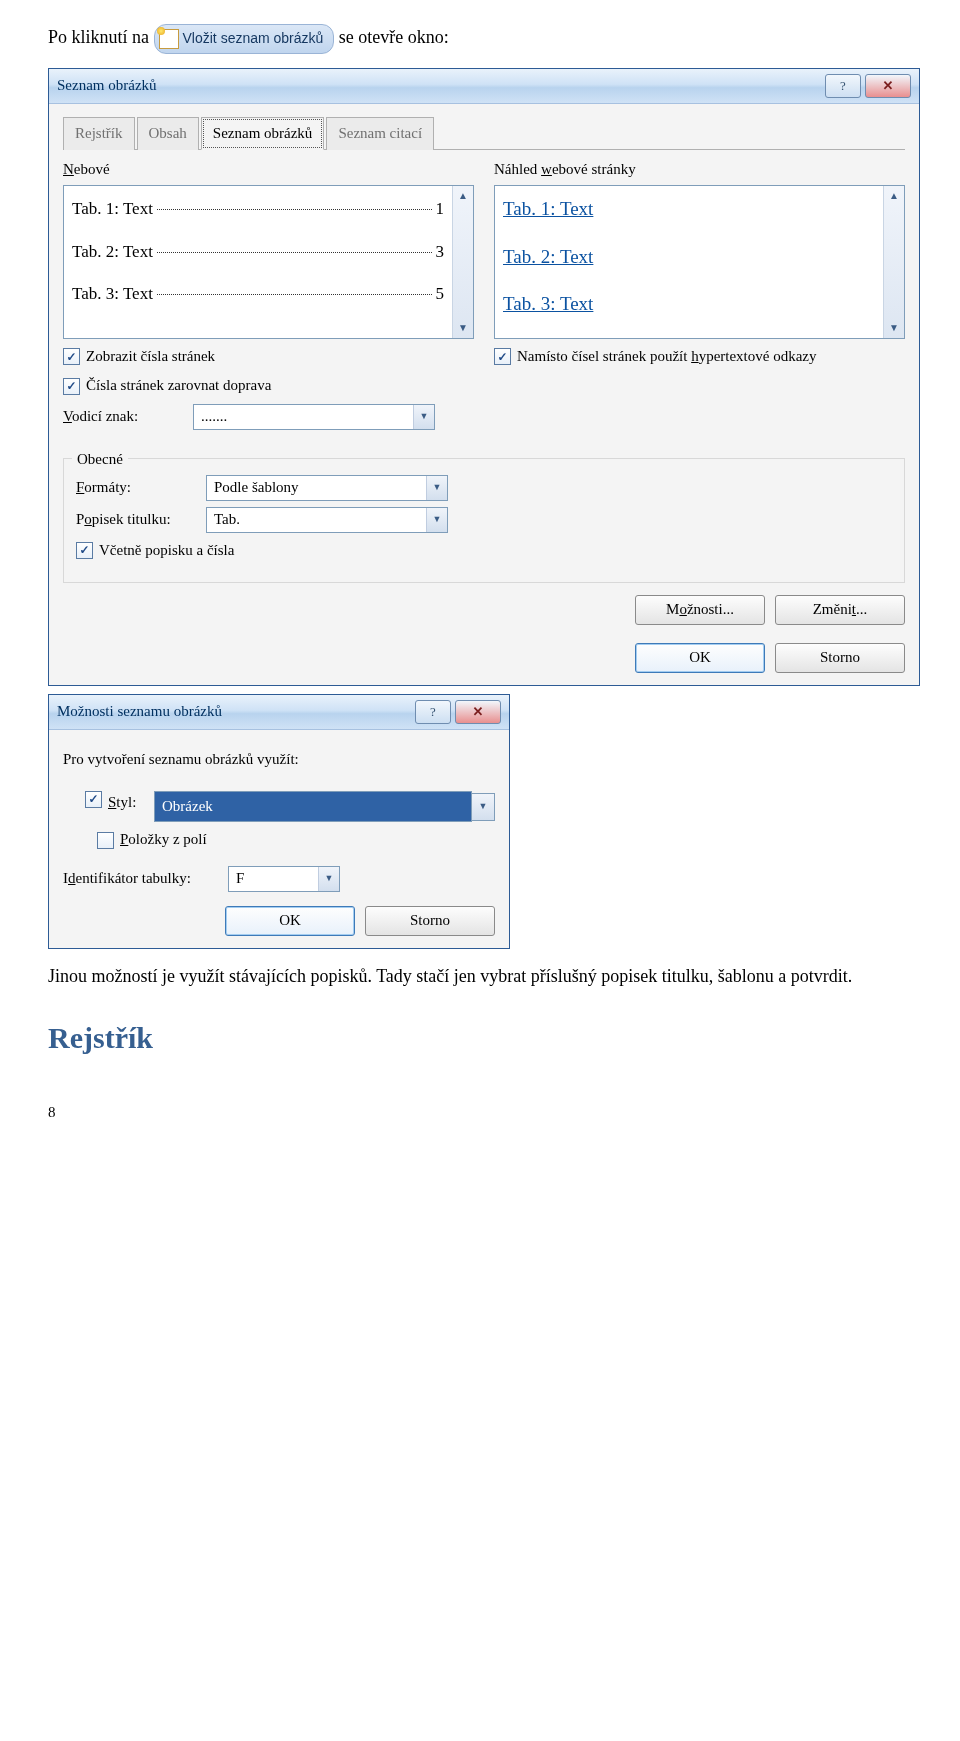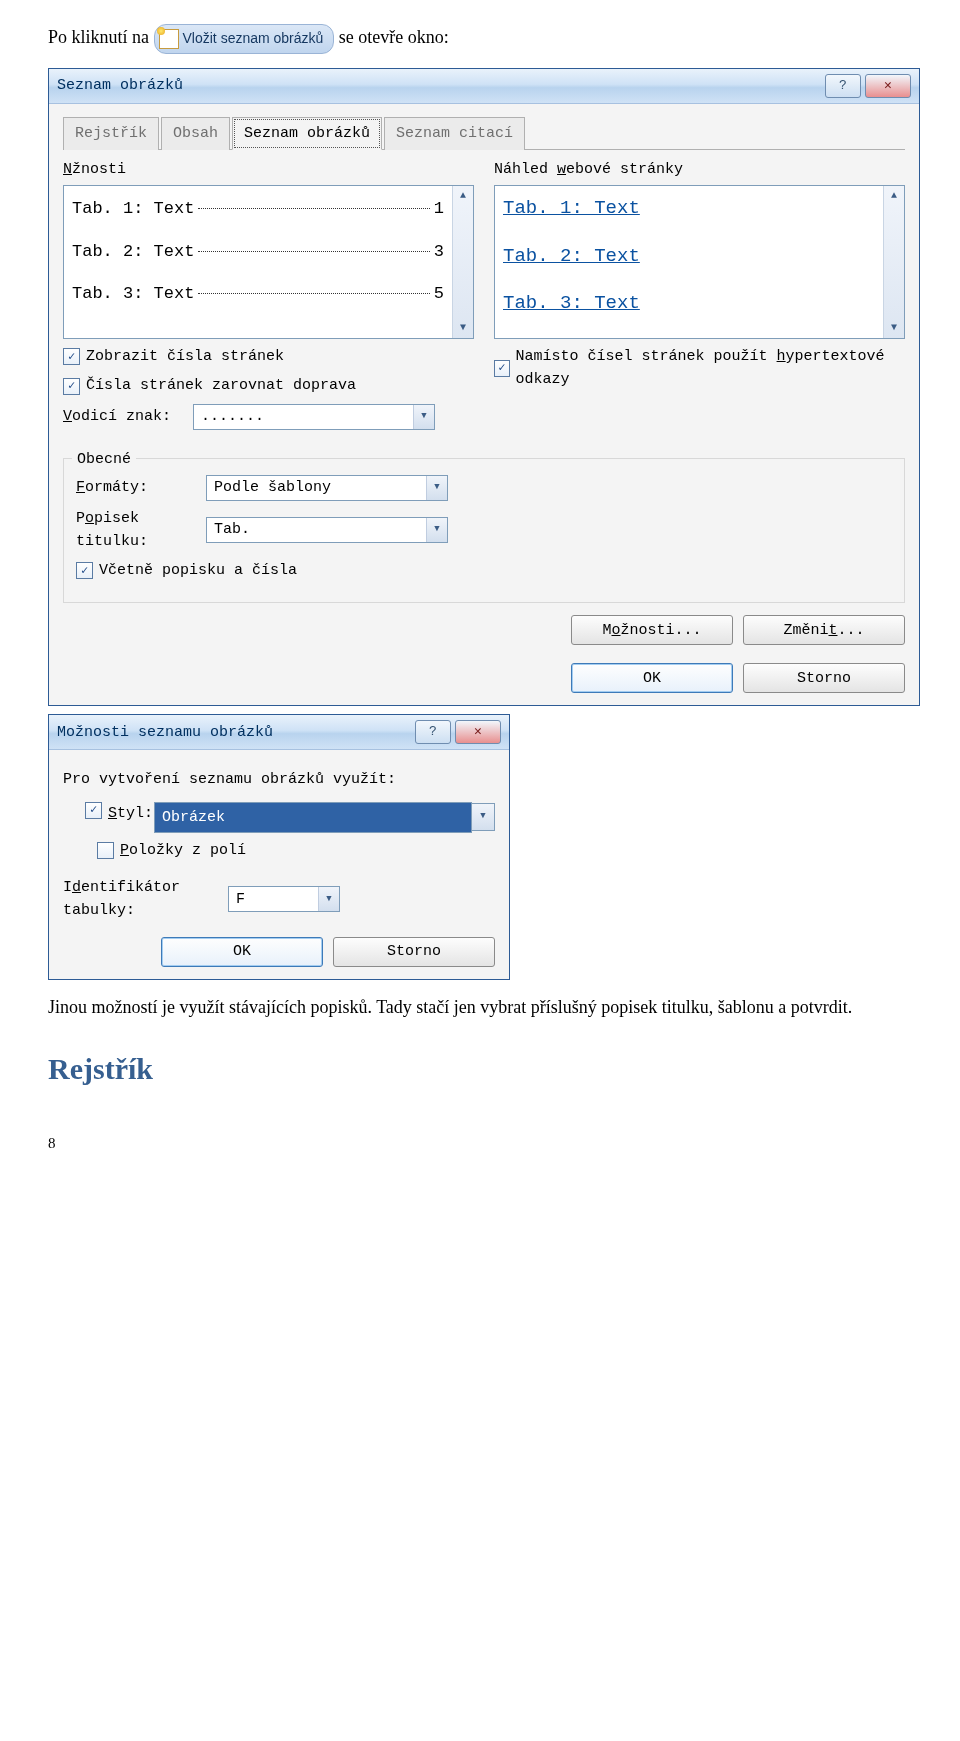--- a/index.html
+++ b/index.html
@@ -8,21 +8,21 @@
 .italic{font-style:italic}
 .h2{font-size:30px;font-weight:bold;font-family:Georgia,serif;color:#365f90;margin:24px 0 12px}
 .pagenum{font-size:15px;margin-top:40px}
 
 
 .ribbon-btn{display:inline-block;vertical-align:middle;background:linear-gradient(#dbe7f6,#c0d5ee);border:1px solid #9ab4d6;border-radius:12px;padding:3px 10px 3px 4px;font-family:Tahoma,Arial,sans-serif;font-size:14px;color:#14365f}
 .ribbon-btn .ico{display:inline-block;width:18px;height:18px;vertical-align:middle;background:#fff;border:1px solid #c79b3f;margin-right:4px;position:relative}
 .ribbon-btn .ico::after{content:'';position:absolute;top:-3px;left:-3px;width:8px;height:8px;background:radial-gradient(#ffe96b,#e7a522);border-radius:50%}
 
 
-.dialog{font-family:Liberation Mono, monospace;font-size:15px;color:#000;background:#7dd3fc;border:1px solid #2d5b95;position:relative;margin:8px 0}
+.dialog{font-family:Liberation Serif, serif;font-size:15px;color:#000;background:#7dd3fc;border:1px solid #2d5b95;position:relative;margin:8px 0}
 .titlebar{height:34px;background:linear-gradient(#e9f2fb,#cfe2f6 45%,#b8d3ee 55%,#cfe2f6);border-bottom:1px solid #a7c1e0;display:flex;align-items:center;padding:0 8px;color:#003060}
 .titlebar .ttl{flex:1}
 .win-btn{width:34px;height:22px;margin-left:4px;border:1px solid #6f8db0;border-radius:3px;background:linear-gradient(#f2f7fc,#cddff2);display:flex;align-items:center;justify-content:center;font-size:13px;color:#33516f}
 .win-btn.close{width:44px;background:linear-gradient(#f2f7fc,#e88f8f);color:#7a1d1d;font-weight:bold}
 .dbody{padding:12px 14px 12px;background:#f4f4f4}
 
 
 .tabs{display:flex;border-bottom:1px solid #b0b0b0;margin-bottom:6px}
 .tab{padding:4px 11px;border:1px solid #b0b0b0;border-bottom:none;margin-right:2px;background:#ebebeb;color:#707070;position:relative;top:1px}
 .tab.active{background:#f4f4f4;color:#000;border-bottom:1px solid #f4f4f4;outline:1px dotted #555;outline-offset:-3px}
@@ -49,21 +49,21 @@
 .check .box{width:15px;height:15px;border:1px solid #5a7ba3;background:linear-gradient(#fff,#e8f0f9);margin-right:6px;display:flex;align-items:center;justify-content:center;font-size:12px;color:#204a87;font-weight:bold}
 
 .field-row{display:flex;align-items:center;margin:6px 0}
 .field-row .flabel{width:130px;font-size:15px}
 .select{flex:0 0 240px;display:flex;align-items:center;border:1px solid #7f9db9;background:#fff;height:24px}
 .select.small{flex:0 0 150px}
 .select .sval{flex:1;padding:0 7px;font-size:15px}
 .select .sarr{width:20px;height:100%;border-left:1px solid #c0cde0;background:linear-gradient(#f0f4fa,#d3dfee);display:flex;align-items:center;justify-content:center;font-size:9px;color:#3b5c85}
 
 .btn-row{display:flex;justify-content:flex-end;gap:10px;margin-top:10px}
-.btn{min-width:100px;height:28px;border:1px solid #8a8a8a;border-radius:3px;background:linear-gradient(#fdfdfd,#e4e4e4);display:flex;align-items:center;justify-content:center;font-size:15px;padding:0 30px}
+.btn{min-width:100px;height:28px;border:1px solid #8a8a8a;border-radius:3px;background:linear-gradient(#fdfdfd,#e4e4e4);display:flex;align-items:center;justify-content:center;font-size:15px;padding:0 14px}
 .btn.default{border:1px solid #3e7ab8;box-shadow:0 0 0 1px #a3cdf1 inset;background:linear-gradient(#fefefe,#e8f1fb)}
 
 .d2{width:460px}
 .d1{width:870px}
 
 .hl-input{border:1px solid #7f9db9;background:#2f62a5;color:#fff;padding:3px 7px;flex:1;font-size:15px}
 .hl-wrap{display:flex;align-items:center}
 .hl-arr{width:22px;height:26px;border:1px solid #7f9db9;border-left:none;background:linear-gradient(#f0f4fa,#d3dfee);display:flex;align-items:center;justify-content:center;font-size:9px;color:#3b5c85}
 </style>
 </head>
@@ -88,21 +88,21 @@
   <div class="dbody">
     <div class="tabs">
       <div class="tab">Rejstřík</div>
       <div class="tab">Obsah</div>
       <div class="tab active">Seznam obrázků</div>
       <div class="tab">Seznam citací</div>
     </div>
 
     <div class="cols">
       <div class="col">
-        <div class="lab"><span class="u">N</span><span>žnosti</span></div>
+        <div class="lab"><span class="u">N</span><span>ebové</span></div>
         <div class="preview">
           <div class="pcontent">
             <div class="pv-row">
                   <span>Tab. 1: Text</span>
                   <span class="dots"></span>
                   <span>1</span>
                 </div>
             <div class="pv-row">
                   <span>Tab. 2: Text</span>
                   <span class="dots"></span>
@@ -196,21 +196,21 @@
 </div>
 
 
 <div class="dialog d2">
   <div class="titlebar">
     <span class="ttl">Možnosti seznamu obrázků</span>
     <div class="win-btn">?</div>
     <div class="win-btn close">✕</div>
   </div>
   <div class="dbody">
-    <div class="lab" style="margin:6px 0 10px">Pro vytvoření seznamu obrázků využít:</div>
+    <div class="lab" style="margin:6px 0 20px">Pro vytvoření seznamu obrázků využít:</div>
     <div class="check" style="margin-left:22px;align-items:stretch">
       <span class="box">✓</span>
       <span style="width:46px"><span class="u">S</span>tyl:</span>
       <div class="hl-wrap" style="flex:1">
         <div class="hl-input">Obrázek</div>
         <div class="hl-arr">▼</div>
       </div>
     </div>
     <div class="check" style="margin-left:34px">
           <span class="box"></span>

